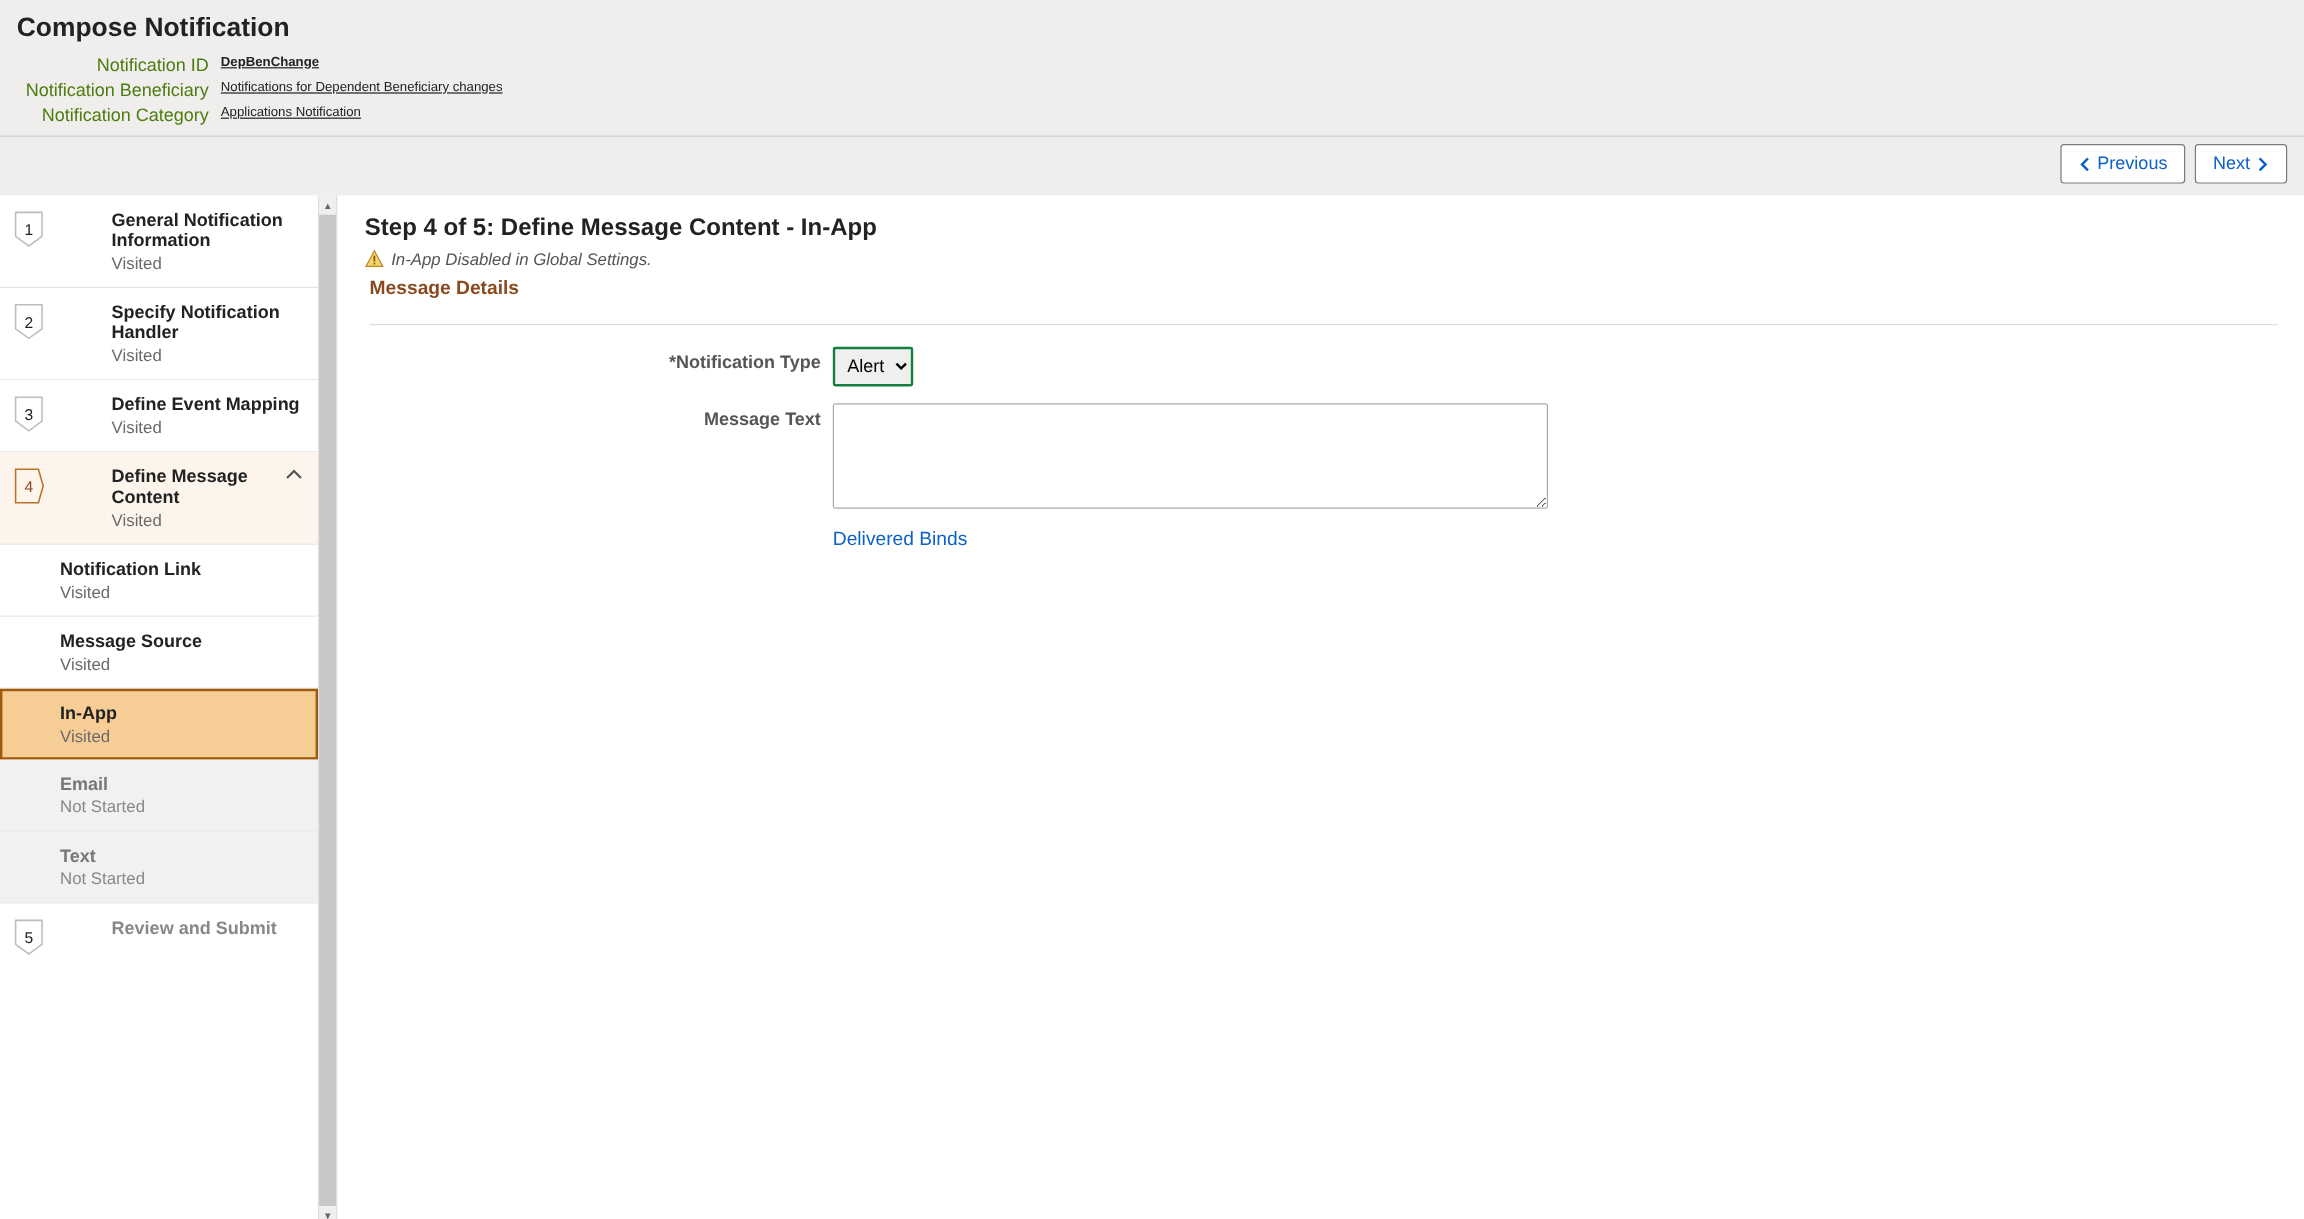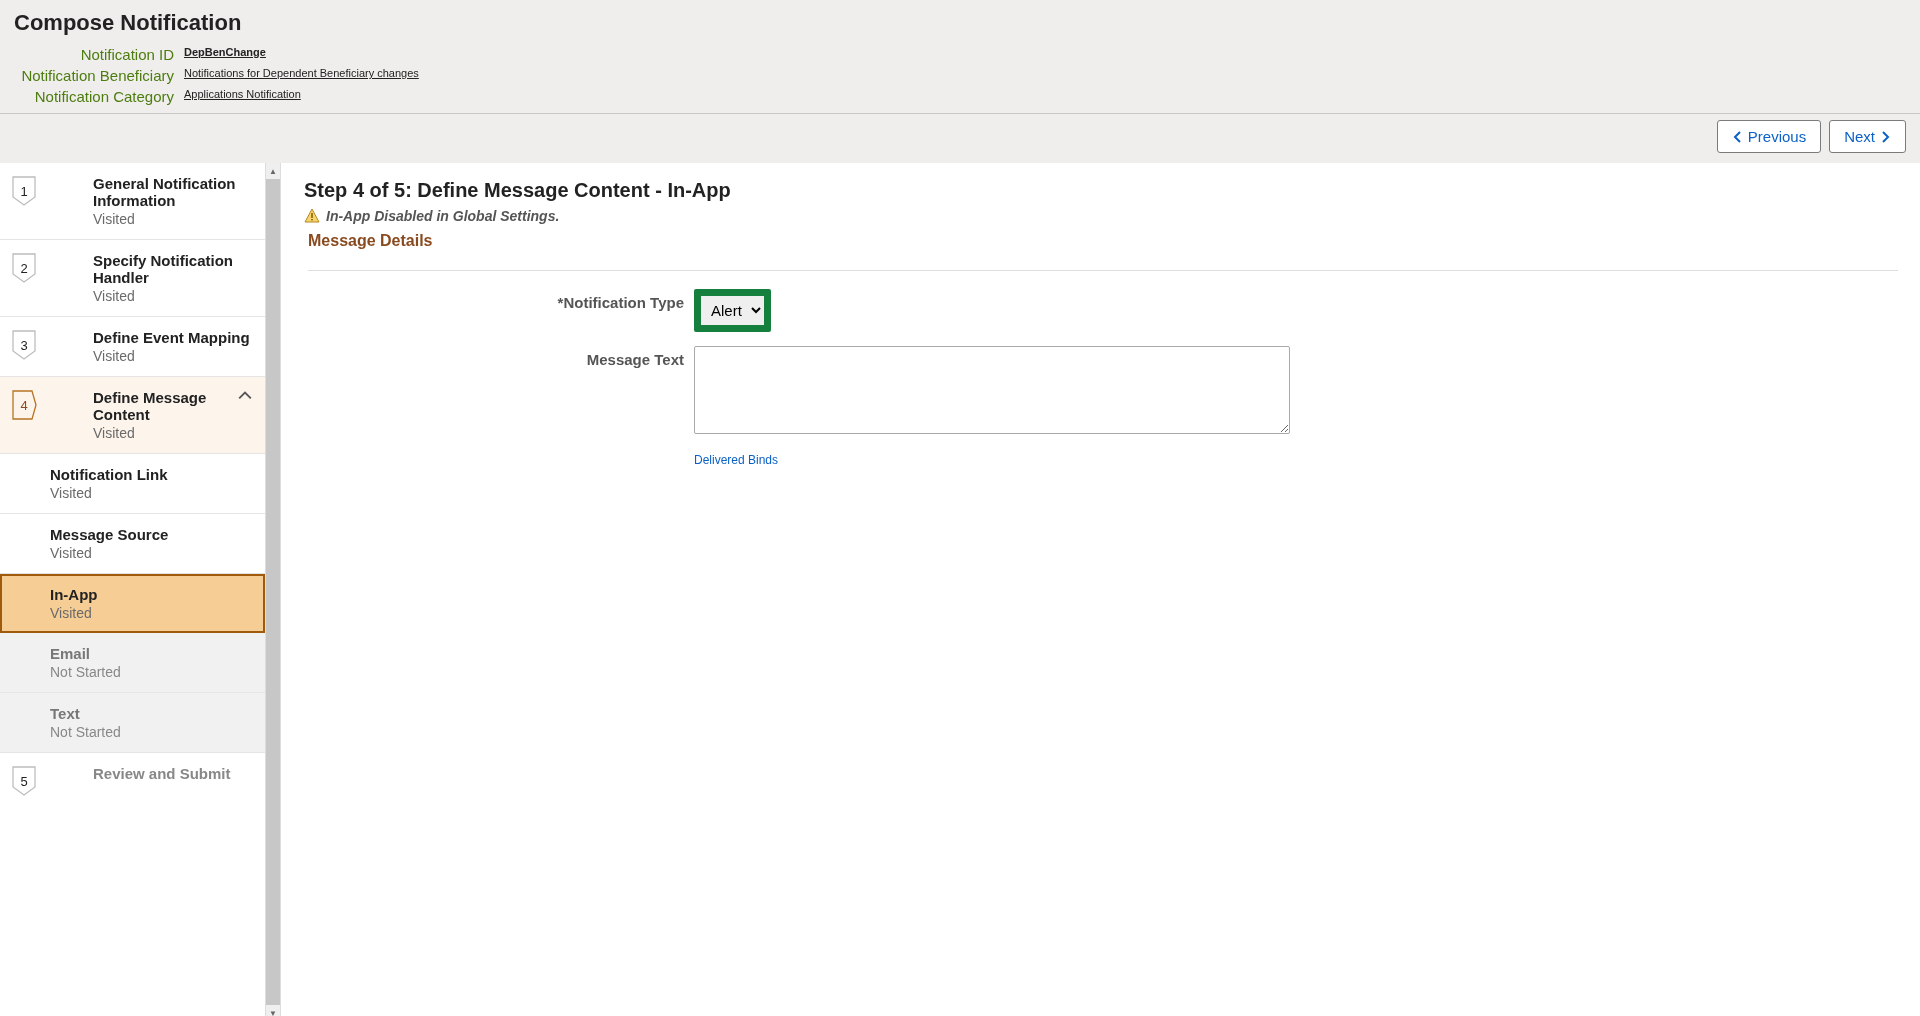--- a/index.html
+++ b/index.html
@@ -175,21 +175,20 @@
 .content h2 {
   font-size: 20px;
   font-weight: bold;
   color: #222;
 }
 .warn-line {
   margin-top: 6px;
   display: flex;
   align-items: center;
   gap: 6px;
-  font-weight: bold;
 }
 .warn-line svg { width: 16px; height: 16px; flex-shrink:0; }
 .warn-text {
   font-style: italic;
   color: #555;
   font-size: 14px;
 }
 .section-title {
   color: #8a4a1f;
   font-size: 16px;
@@ -212,35 +211,35 @@
   text-align: right;
   padding-right: 10px;
   color: #555;
   font-weight: bold;
   font-size: 15px;
   padding-top: 5px;
 }
 .form-control select {
   font-size: 15px;
   padding: 5px 6px;
-  border: 7px solid #15803d;
+  border: 2px solid #15803d;
   border-radius: 2px;
 }
 .form-control textarea {
   width: 596px;
   height: 88px;
   border: 1px solid #aaa;
   border-radius: 2px;
   font-size: 14px;
   padding: 4px;
   resize: both;
 }
 .link {
   color: #0b61c7;
-  font-size: 12px;
+  font-size: 16px;
   cursor: pointer;
   display: inline-block;
 }
 </style>
 </head>
 <body>
 
 <div class="header">
   <h1>Compose Notification</h1>
   <div class="meta-table">

